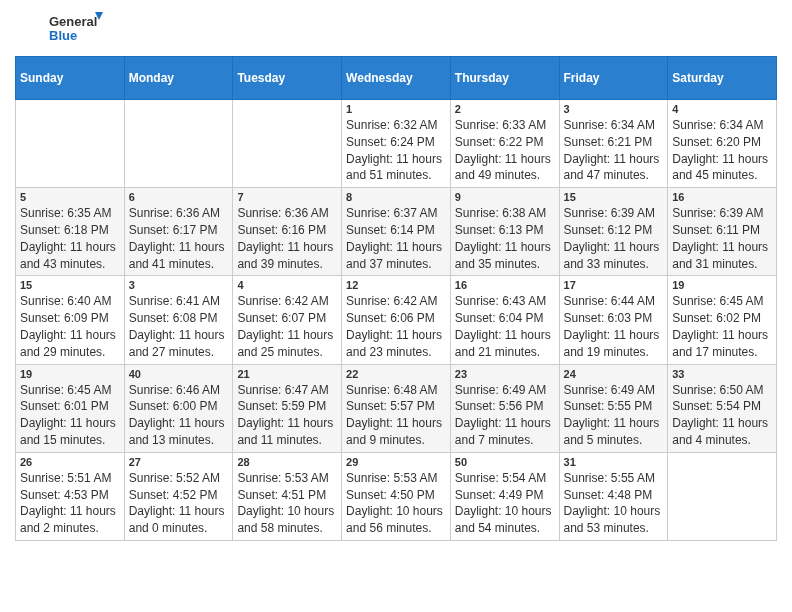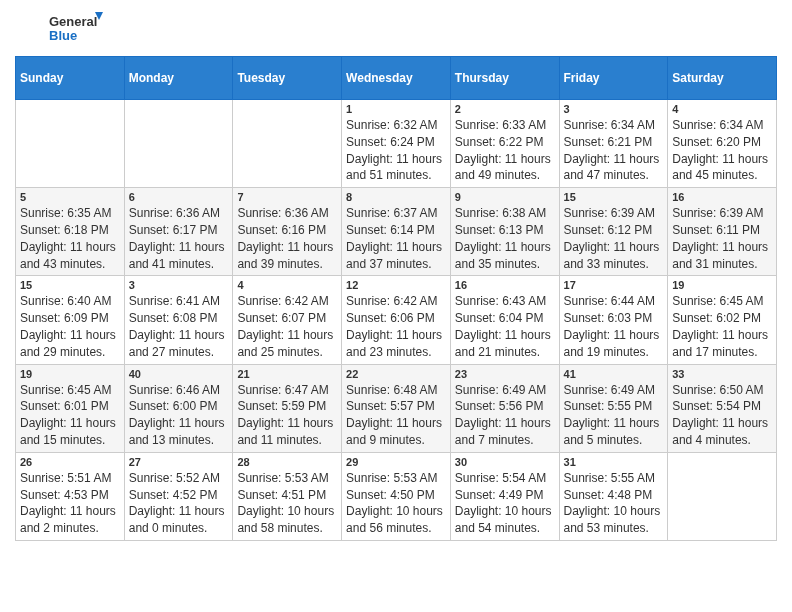--- a/index.html
+++ b/index.html
@@ -209,21 +209,21 @@
           </td>
           <td>
             <span class="day-num">22</span>
             <div class="day-info">Sunrise: 6:48 AM<br>Sunset: 5:57 PM<br>Daylight: 11 hours and 9 minutes.</div>
           </td>
           <td>
             <span class="day-num">23</span>
             <div class="day-info">Sunrise: 6:49 AM<br>Sunset: 5:56 PM<br>Daylight: 11 hours and 7 minutes.</div>
           </td>
           <td>
-            <span class="day-num">41</span>
+            <span class="day-num">24</span>
             <div class="day-info">Sunrise: 6:49 AM<br>Sunset: 5:55 PM<br>Daylight: 11 hours and 5 minutes.</div>
           </td>
           <td>
             <span class="day-num">33</span>
             <div class="day-info">Sunrise: 6:50 AM<br>Sunset: 5:54 PM<br>Daylight: 11 hours and 4 minutes.</div>
           </td>
         </tr>
         <tr>
           <td>
             <span class="day-num">26</span>
@@ -235,21 +235,21 @@
           </td>
           <td>
             <span class="day-num">28</span>
             <div class="day-info">Sunrise: 5:53 AM<br>Sunset: 4:51 PM<br>Daylight: 10 hours and 58 minutes.</div>
           </td>
           <td>
             <span class="day-num">29</span>
             <div class="day-info">Sunrise: 5:53 AM<br>Sunset: 4:50 PM<br>Daylight: 10 hours and 56 minutes.</div>
           </td>
           <td>
-            <span class="day-num">30</span>
+            <span class="day-num">50</span>
             <div class="day-info">Sunrise: 5:54 AM<br>Sunset: 4:49 PM<br>Daylight: 10 hours and 54 minutes.</div>
           </td>
           <td>
             <span class="day-num">31</span>
             <div class="day-info">Sunrise: 5:55 AM<br>Sunset: 4:48 PM<br>Daylight: 10 hours and 53 minutes.</div>
           </td>
           <td class="empty-cell"></td>
         </tr>
       </tbody>
   </table>

